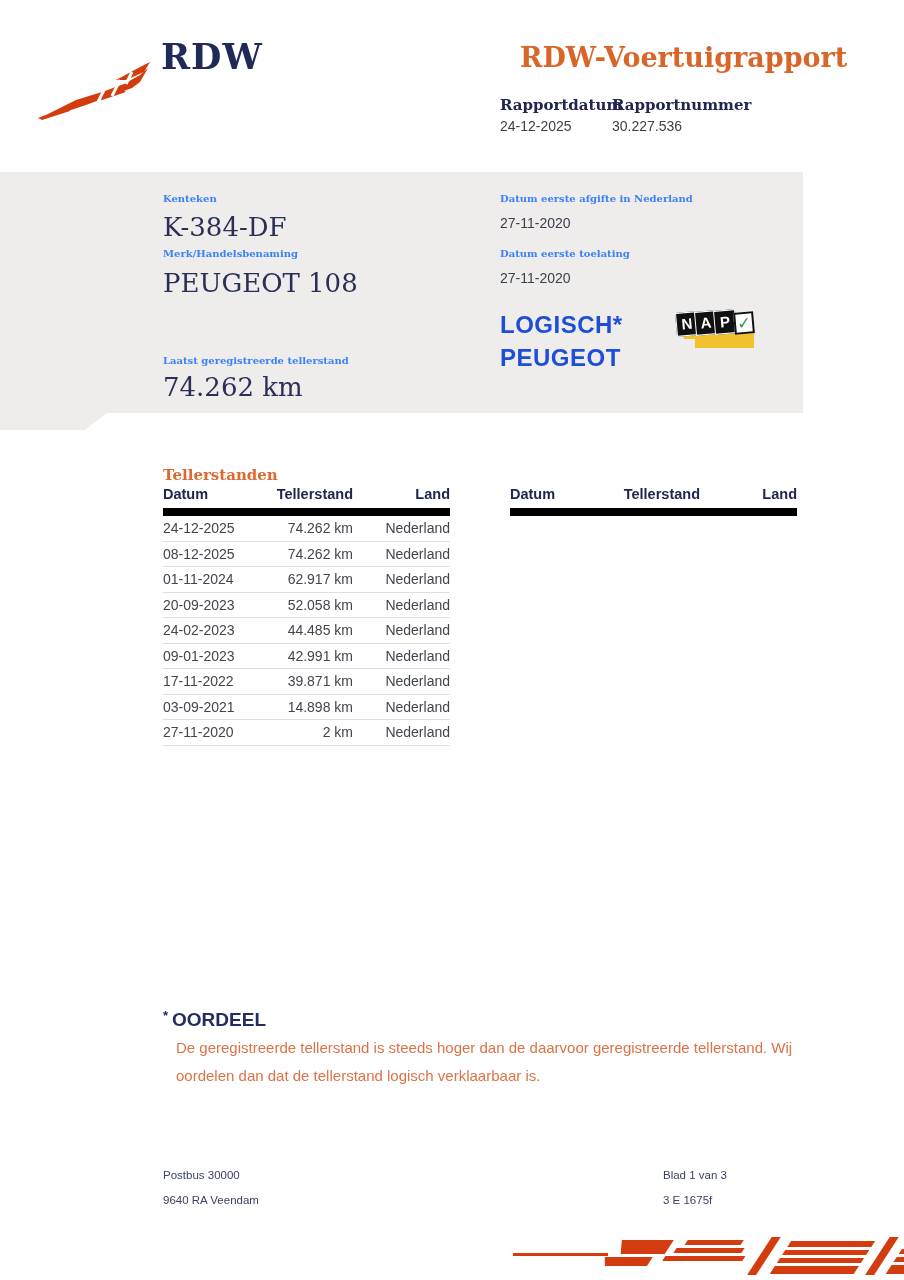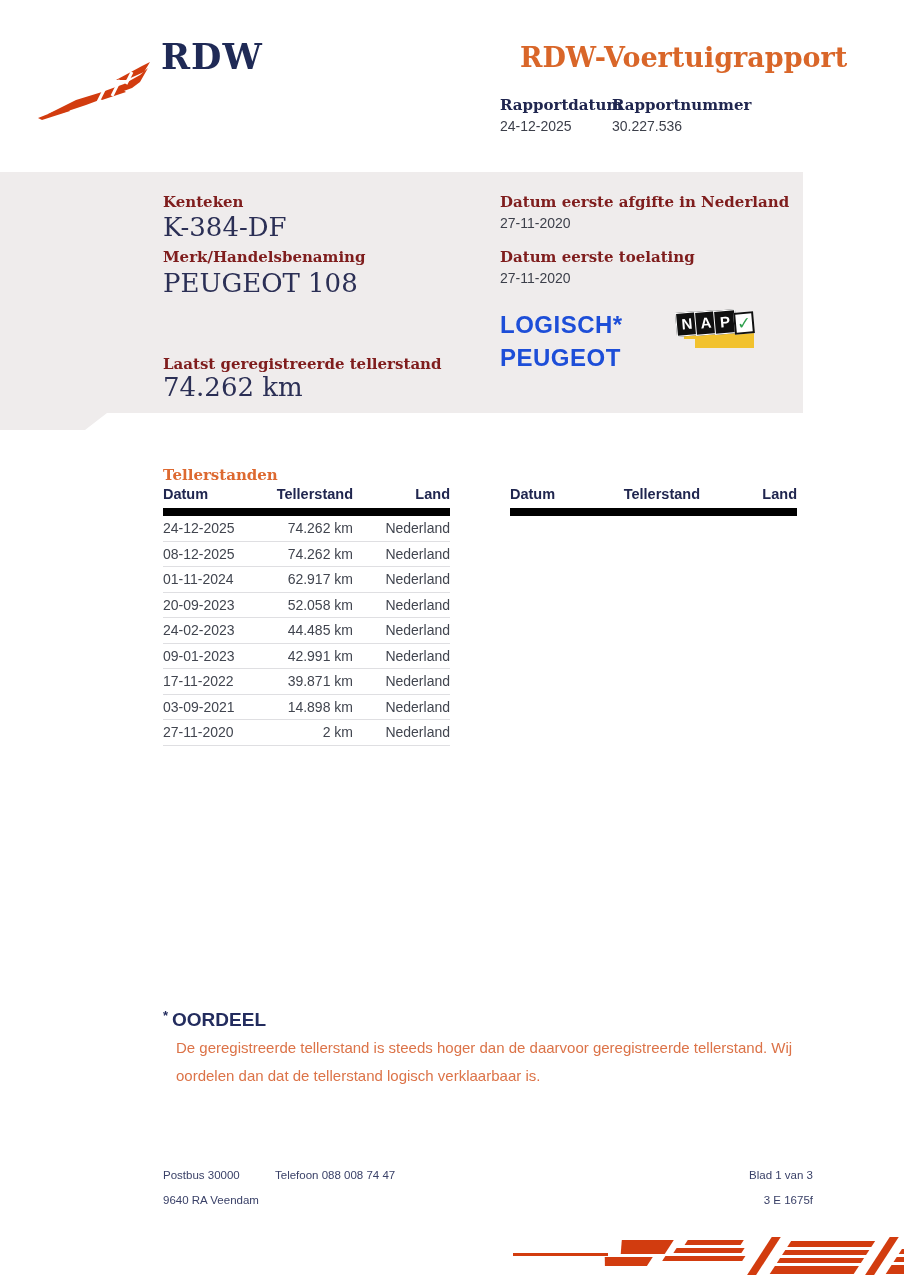--- a/index.html
+++ b/index.html
@@ -27,21 +27,21 @@
   }
   .meta-value{font-size:14px;color:#3c3f4a;}
 
   
   .summary-panel{
     left:0;top:172px;width:803px;height:258px;background:#efecec;
     clip-path:polygon(0 0,803px 0,803px 241px,107px 241px,85px 258px,0 258px);
   }
   .field-label{
     font-family:"DejaVu Serif","Liberation Serif",serif;
-    font-weight:bold;font-size:15px;color:#7f1d1d;
+    font-weight:bold;font-size:10px;color:#3b82f6;
   }
   .big-serif{
     font-family:"DejaVu Serif","Liberation Serif",serif;
     font-size:26px;color:#2b2f55;
   }
   .plain-value{font-size:14px;color:#3c3f4a;}
   .verdict{
     font-size:24px;font-weight:bold;color:#1d4ed8;line-height:33px;
     font-family:"Liberation Sans","DejaVu Sans",sans-serif;letter-spacing:.5px;
   }
@@ -82,21 +82,21 @@
 
   
   .footnote-title{font-size:19px;font-weight:bold;color:#232c5e;}
   .footnote-star{font-size:13px;font-weight:bold;color:#232c5e;vertical-align:6px;margin-right:4px;}
   .footnote-text{
     width:655px;font-size:15px;line-height:28px;color:#dc7348;
   }
 
   
   .footer-text{font-size:11.5px;color:#3a4168;line-height:25px;}
-  .footer-right{text-align:right;}
+  .footer-right{}
 </style>
 </head>
 <body>
 
 <svg class="abs" style="left:36px;top:50px;" width="115" height="72" viewBox="0 0 115 72">
   <g fill="#d23c0f">
     <polygon points="2,68 30,57 34,61 6,70"></polygon>
     <polygon points="12,64 40,50 66,42 88,34 104,25 112,18 104,32 96,38 74,46 50,55 26,63"></polygon>
     <polygon points="80,30 106,16 114,12 108,22 90,30"></polygon>
     <polygon points="60,46 84,38 90,42 66,50"></polygon>
@@ -221,21 +221,20 @@
 <div class="abs footnote-title" style="left:163px;top:1008px;">
   <span class="footnote-star">*</span><span>OORDEEL</span>
 </div>
 <div class="abs footnote-text" style="left:176px;top:1034px;">De geregistreerde tellerstand is steeds hoger dan de daarvoor geregistreerde tellerstand. Wij oordelen dan dat de tellerstand logisch verklaarbaar is.</div>
 
 <div class="abs footer-text" style="left:163px;top:1163px;width:110px;">
   <div>Postbus 30000</div>
   <div>9640 RA Veendam</div>
 </div>
 <div class="abs footer-text" style="left:275px;top:1163px;width:200px;">
-  <div>Telefoon 088 008 74 47</div>
 </div>
 <div class="abs footer-text footer-right" style="left:663px;top:1163px;width:150px;">
   <div>Blad 1 van 3</div>
   <div>3 E 1675f</div>
 </div>
 
 <svg class="abs" style="left:505px;top:1232px;" width="399" height="48" viewBox="0 0 399 48">
   <rect x="8" y="21" width="95" height="3" fill="#d23c0f"></rect>
   <g fill="#d23c0f" transform="translate(26,0) skewX(-33)">
 

